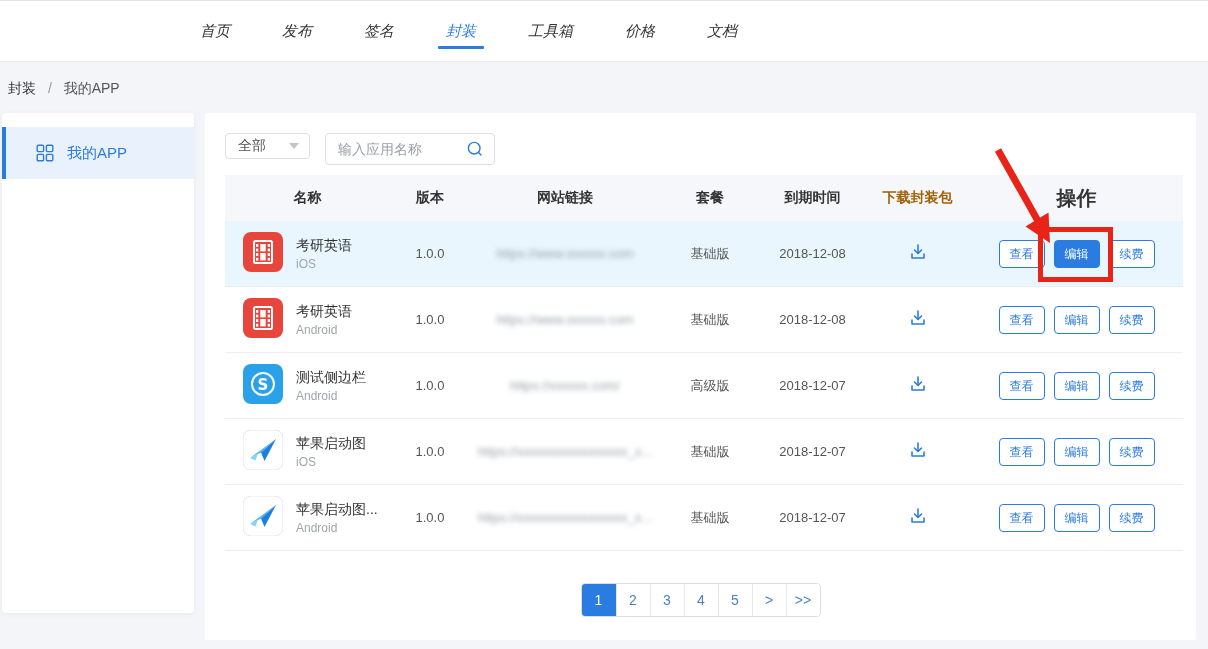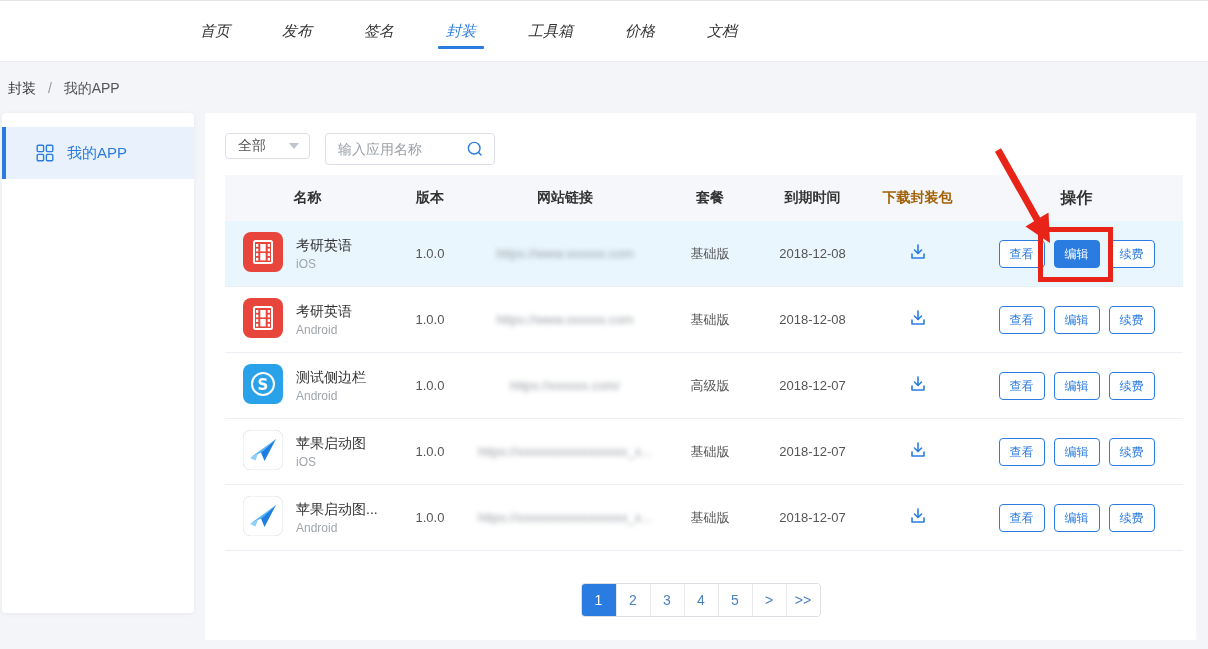--- a/index.html
+++ b/index.html
@@ -188,21 +188,21 @@
   </div>
 
   <div class="table">
     <div class="thead" id="thead">
         <div class="cell c-name" style="font-size: 14px; color: rgb(51, 51, 51);">名称</div>
         <div class="cell c-ver" style="font-size: 14px; color: rgb(51, 51, 51);">版本</div>
         <div class="cell c-link" style="font-size: 14px; color: rgb(51, 51, 51);">网站链接</div>
         <div class="cell c-plan" style="font-size: 14px; color: rgb(51, 51, 51);">套餐</div>
         <div class="cell c-date" style="font-size: 14px; color: rgb(51, 51, 51);">到期时间</div>
         <div class="cell c-dl" style="font-size: 14px; color: #a16207;">下载封装包</div>
-        <div class="cell c-ops" style="font-size: 16px; color: rgb(51, 51, 51);">操作</div>
+        <div class="cell c-ops" style="font-size: 20px; color: rgb(51, 51, 51);">操作</div>
       </div>
     <div id="tbody">
         <div class="trow highlight">
           <div class="cell-name">
             <span><svg class="appicon" viewBox="0 0 40 40">
                 <rect width="40" height="40" rx="8" fill="#e8463c"></rect>
                 <rect x="11" y="9" width="18" height="22" rx="1.5" fill="none" stroke="#fff" stroke-width="2"></rect>
                 <rect x="17.3" y="12" width="5.4" height="7.4" fill="#fff"></rect>
                 <rect x="17.3" y="21" width="5.4" height="7.4" fill="#fff"></rect>
                 <g fill="#fff">

